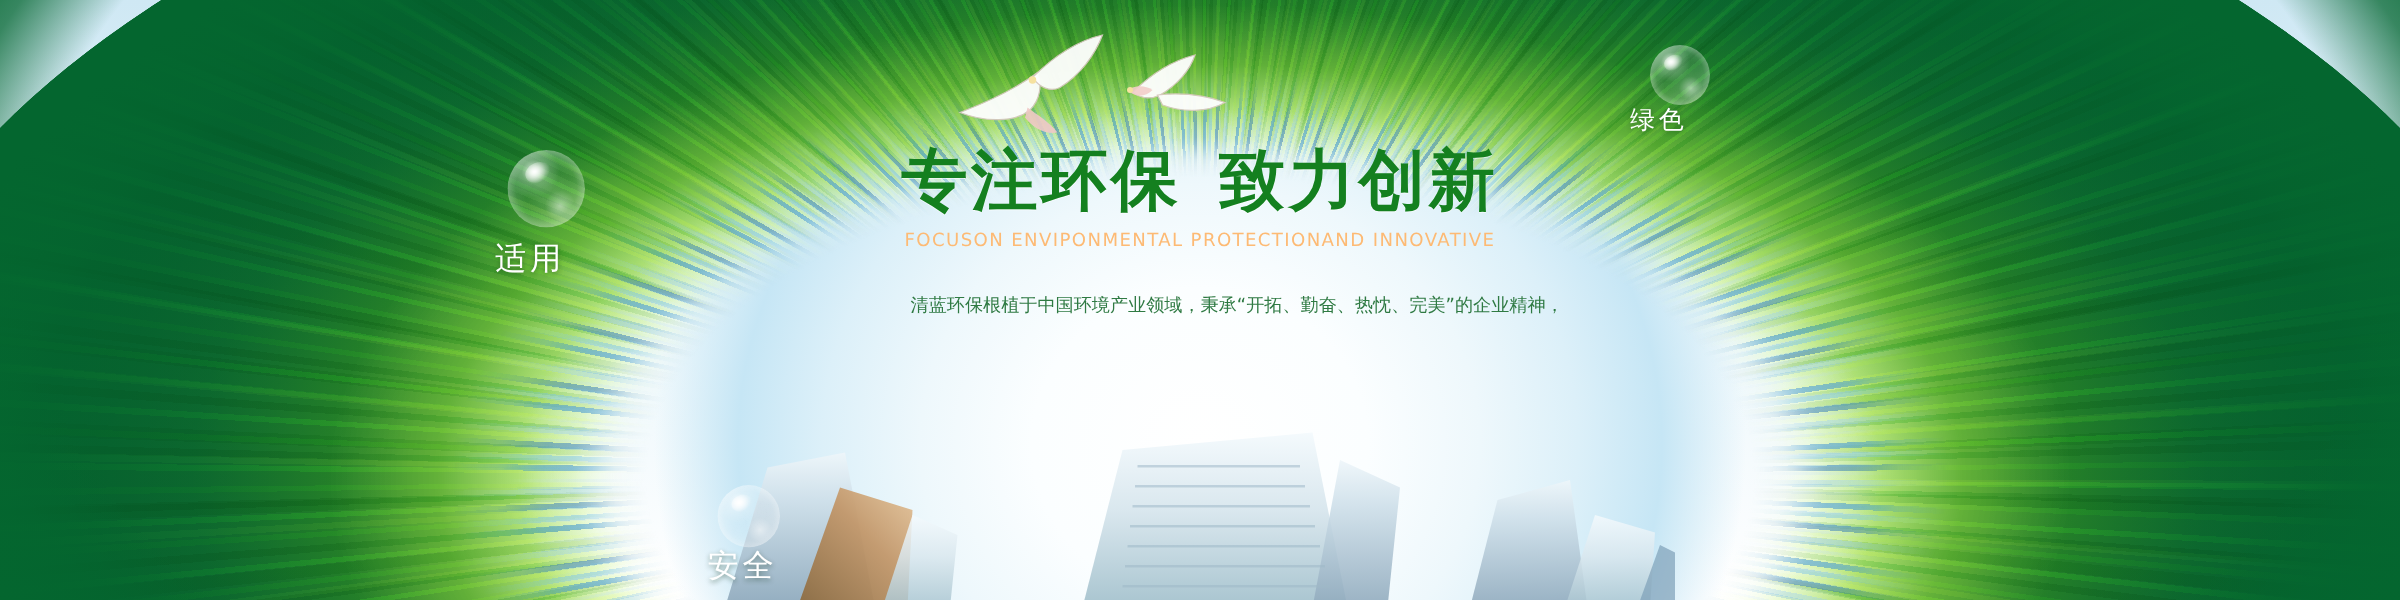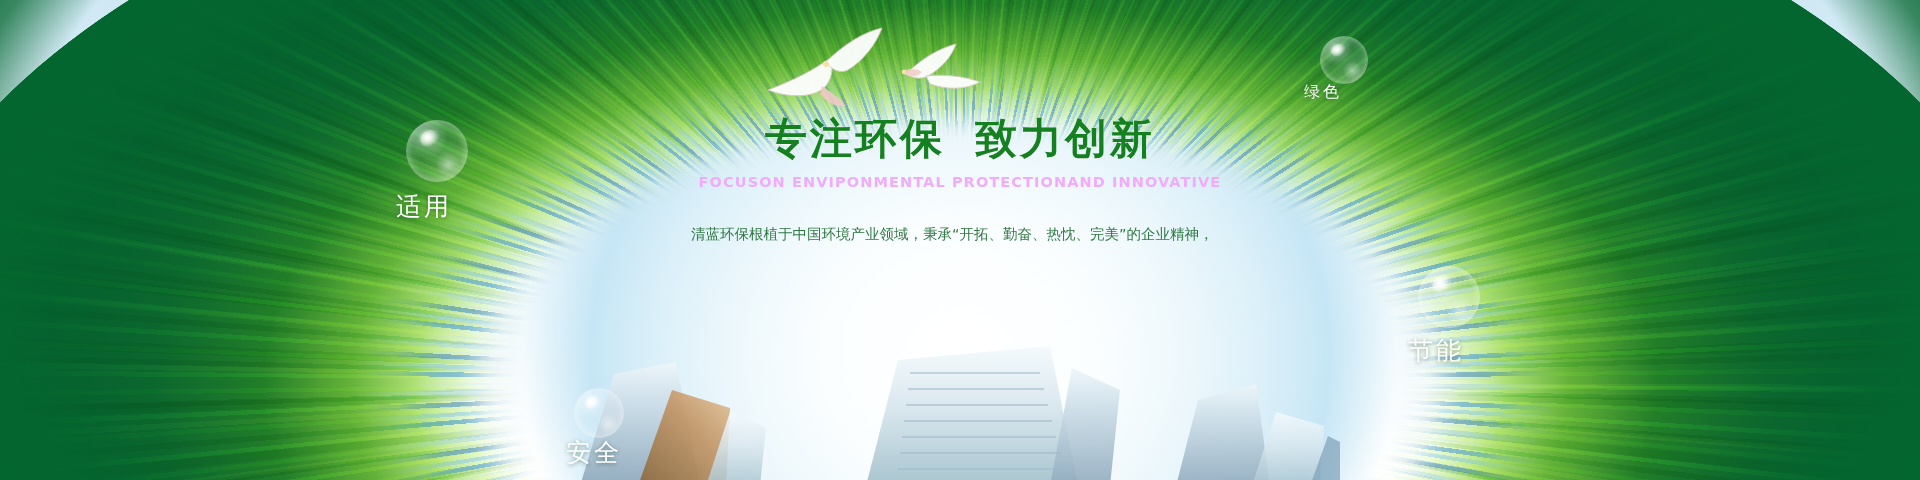--- a/index.html
+++ b/index.html
@@ -184,42 +184,42 @@
   
   .copy {
     position: absolute;
     left: 0; right: 0;
     top: 118px;
     text-align: center;
   }
   .headline {
     font-family: "DejaVu Sans", "Liberation Sans", sans-serif;
     font-weight: 700;
-    font-size: 42px;
+    font-size: 53px;
     letter-spacing: 3px;
     color: #14801f;
     line-height: 1;
     margin: 0;
     text-shadow: 0 1px 0 rgba(255,255,255,.6);
   }
   .headline .gap { display: inline-block; width: 30px; }
   .subhead {
     margin: 14px 0 0 0;
     font-size: 14.5px;
     letter-spacing: 1.1px;
-    color: #f0abfc;
-    font-weight: 700;
+    color: #fdba74;
+    font-weight: 400;
   }
   .paragraph {
     margin: 30px auto 0 auto;
     width: 560px;
     font-size: 14.5px;
     line-height: 2.0;
     color: #2f7a43;
-    text-align: left;
+    text-align: right;
     padding-left: 22px;
   }
   .paragraph p { margin: 0; }
 
   
   .bubble-group { position: absolute; }
   .bubble {
     position: relative;
     border-radius: 50%;
     background:
@@ -334,21 +334,17 @@
     <div class="bubble-label" style="left:-10px; top:70px;text-align:center;">适用</div>
   </div>
 
   <div class="bubble-group" style="left:560px; top:388px;margin-left:14px;">
     <div class="bubble" style="width:50px; height:50px;"></div>
     <div class="bubble-label" style="left:-8px; top:48px;">安全</div>
   </div>
 
   <div class="bubble-group" style="left:1320px; top:36px;">
     <div class="bubble" style="width:48px; height:48px;"></div>
-    <div class="bubble-label" style="left:-16px; top:46px; font-size:16px;">绿色</div>
-  </div>
-
-  <div class="bubble-group" style="left:1418px; top:266px;">
-    <div class="bubble" style="width:62px; height:62px;"></div>
-    <div class="bubble-label" style="left:-10px; top:68px;">节能</div>
-  </div>
+    <div class="bubble-label" style="left:-16px; top:46px; font-size:20px;">绿色</div>
+  </div>
+
 
 </div>
 
 </body></html>

